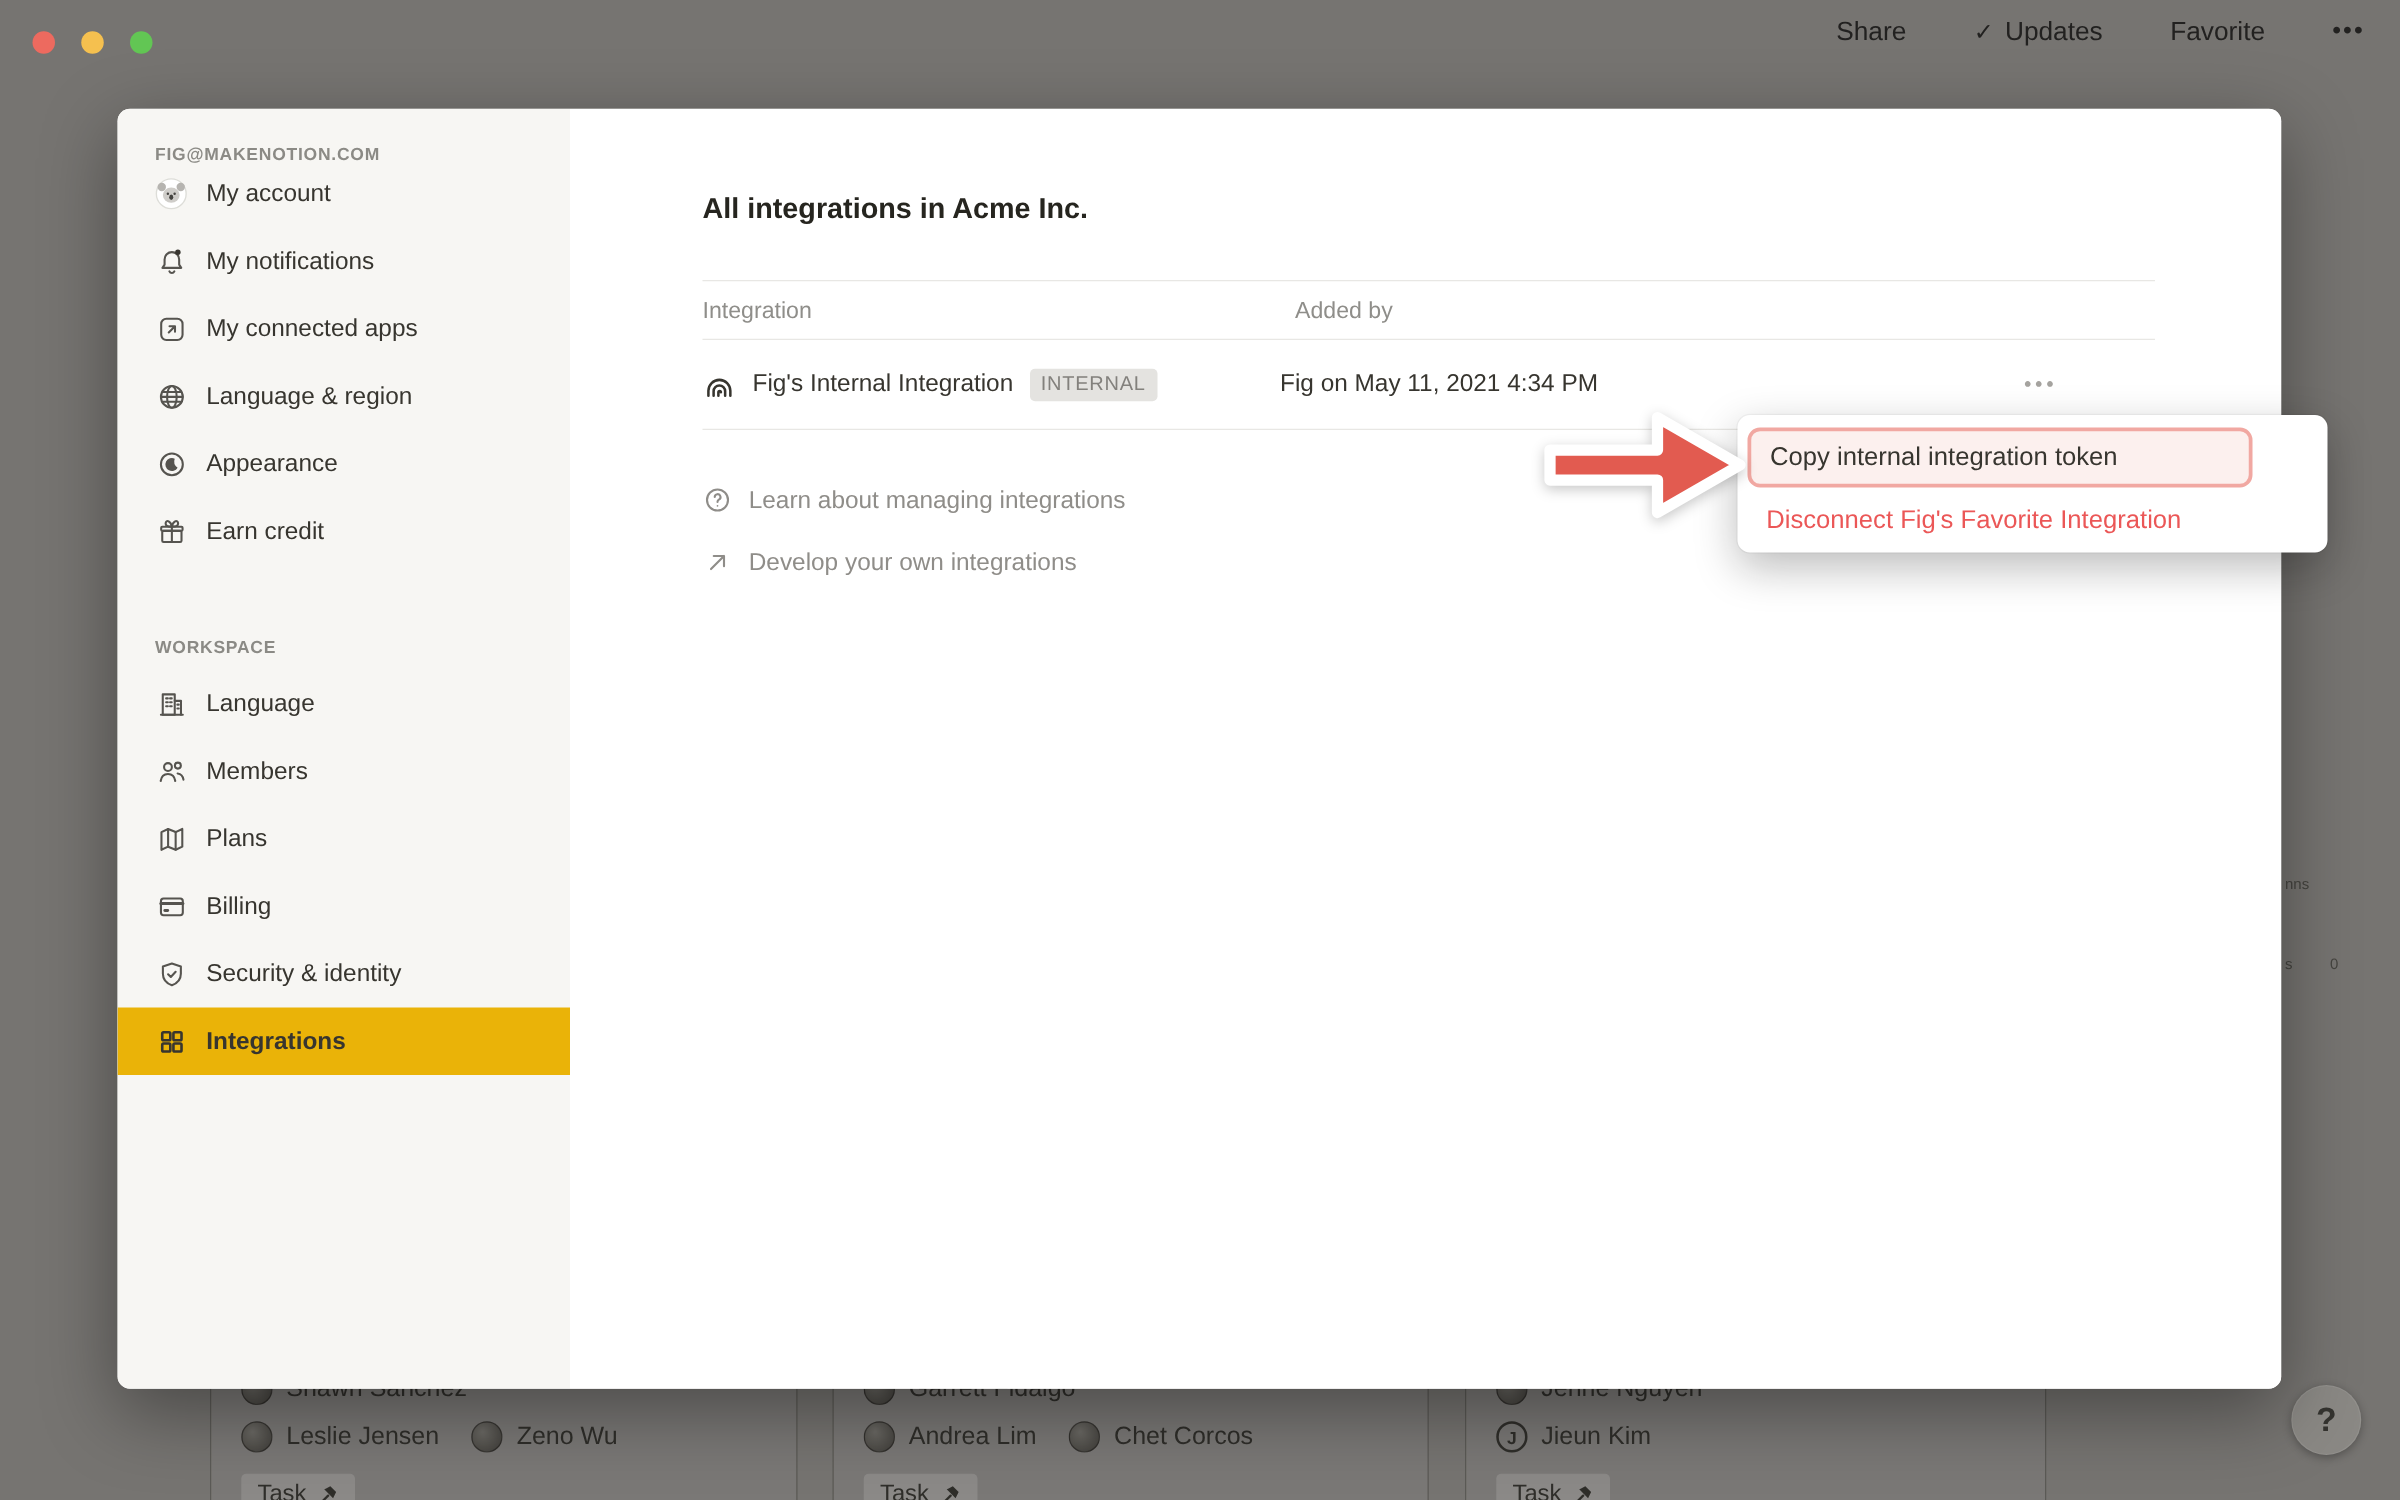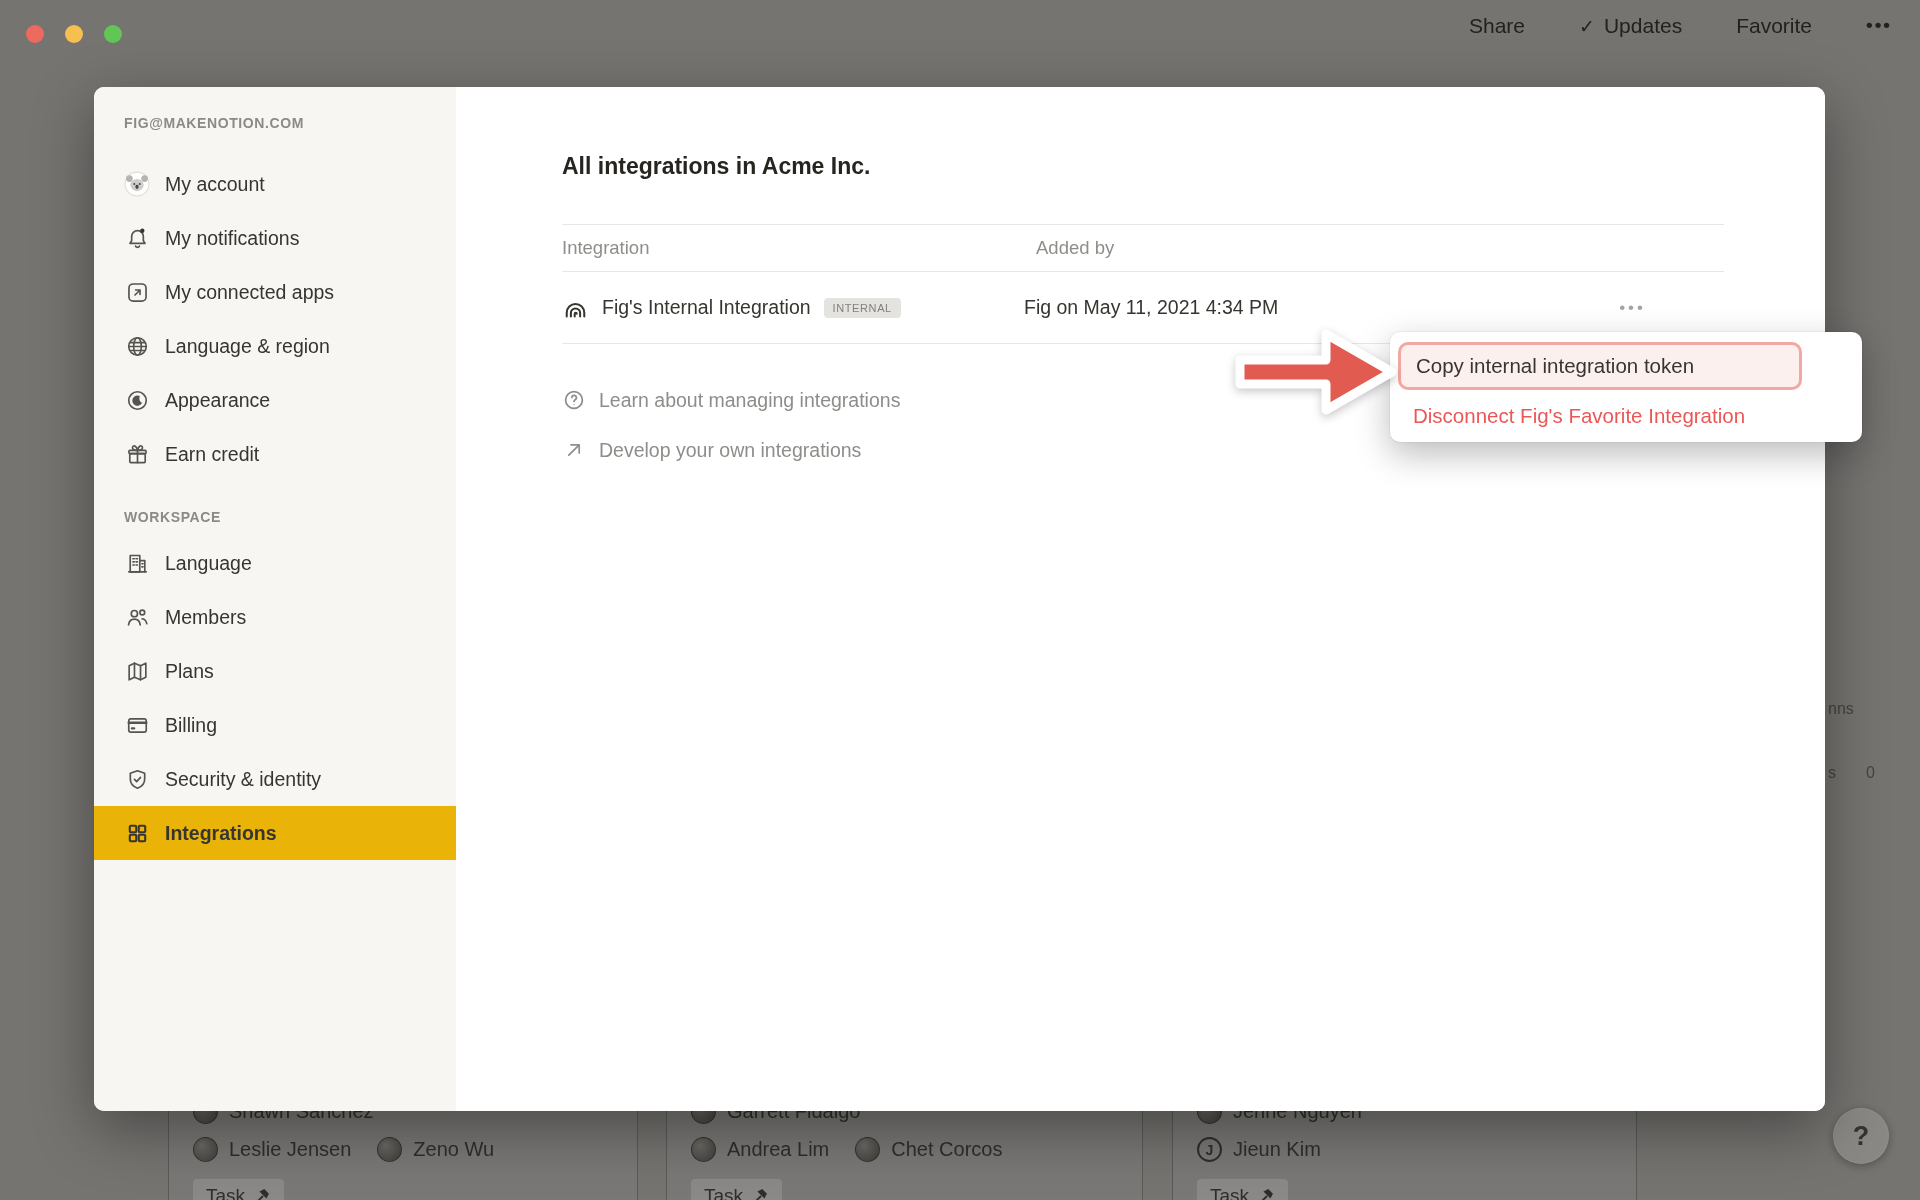--- a/index.html
+++ b/index.html
@@ -13,21 +13,21 @@
   .tl.red   { background:#ed6a5f; }
   .tl.yellow{ background:#f5c04f; }
   .tl.green { background:#62c654; }
 
   .toolbar { position:absolute; top:14px; right:28px; display:flex; align-items:flex-start;
     gap:54px; color:#222120; font-size:21px; z-index:2;margin-left:20px; }
   .toolbar .titem { display:flex; align-items:center; gap:9px; cursor:default; }
   .toolbar .check { font-size:19px; font-weight:600; }
   .toolbar .more { font-weight:700; letter-spacing:2px; font-size:19px; }
 
-  .bg-frag { position:absolute; color:#45443f; font-size:16px; z-index:1; }
+  .bg-frag { position:absolute; color:#45443f; font-size:12px; z-index:1; }
   .frag1 { left:1828px; top:700px; }
   .frag2 { left:1828px; top:764px; display:flex; gap:30px; }
 
   
   .card { position:absolute; top:1088px; height:130px; border:1px solid rgba(35,34,30,.35);
     border-radius:6px; background:rgba(255,255,255,.035); z-index:1; padding-left:24px; }
   .card.c1 { left:168px; width:470px; }
   .card.c2 { left:666px; width:477px; }
   .card.c3 { left:1172px; width:465px; }
   .crow { position:absolute; left:24px; display:flex; align-items:center; gap:11px;
@@ -55,21 +55,21 @@
   .dialog { position:absolute; left:94px; top:87px; width:1731px; height:1024px;
     background:#fff; border-radius:10px; box-shadow:0 18px 60px rgba(0,0,0,.38);
     display:flex; overflow:hidden; z-index:10; }
 
   aside { width:362px; flex:none; background:#f7f6f3; position:relative; }
   .acct-header, .ws-header { position:absolute; left:30px; color:#8b8a85; font-size:14px;
     font-weight:600; letter-spacing:.6px; }
   .acct-header { top:28px; }
   .ws-header { top:422px; }
   .nav { position:absolute; left:0; right:0; }
-  .nav1 { top:70px; } .nav2 { top:449px; }
+  .nav1 { top:41px; } .nav2 { top:449px; }
   .srow { height:54px; display:flex; align-items:center; gap:15px; padding:0 30px;
     color:#37352f; font-size:19.5px; cursor:default; }
   .srow.selected { background:#eab308; font-weight:700; }
   .sicon { width:26px; height:26px; flex:none; display:flex; align-items:center;
     justify-content:center; }
   .oicon { width:25px; height:25px; stroke:#56544f; fill:none; stroke-width:1.6;
     stroke-linecap:round; stroke-linejoin:round; }
   .srow.selected .oicon { stroke:#37352f; stroke-width:2; }
 
   main { flex:1; position:relative; background:#fff; }
@@ -77,21 +77,21 @@
     color:#26251f; }
   .table { position:absolute; left:106px; top:137px; width:1162px; }
   .thead { display:flex; height:48px; border-top:1px solid #e8e7e4;
     border-bottom:1px solid #e8e7e4; color:#8f8e8a; font-size:18.5px;gap:12px; }
   .col1 { width:462px; display:flex; align-items:center; gap:13px; }
   .col2 { flex:1; display:flex; align-items:center; justify-content:space-between; }
   .trow { display:flex; align-items:center; height:72px; border-bottom:1px solid #e8e7e4;
     font-size:19.5px; color:#37352f; }
   .integ-icon { width:27px; height:27px; stroke:#37352f; fill:none; stroke-width:1.8;
     stroke-linecap:round; stroke-linejoin:round; flex:none; }
-  .badge { background:#e4e3e0; color:#83817d; font-size:11px; letter-spacing:.6px;
+  .badge { background:#e4e3e0; color:#83817d; font-size:16px; letter-spacing:.6px;
     border-radius:4px; padding:4px 9px; font-weight:500; }
   .row-dots { color:#a5a39f; font-size:17px; letter-spacing:3px; margin-right:78px;
     cursor:pointer; }
   .links { position:absolute; left:106px; top:288px; }
   .link { height:50px; display:flex; align-items:center; gap:13px; color:#8f8d89;
     font-size:19.5px; cursor:pointer; }
   .licon { width:24px; height:24px; stroke:#8f8d89; fill:none; stroke-width:1.7;
     stroke-linecap:round; stroke-linejoin:round; }
 
   

